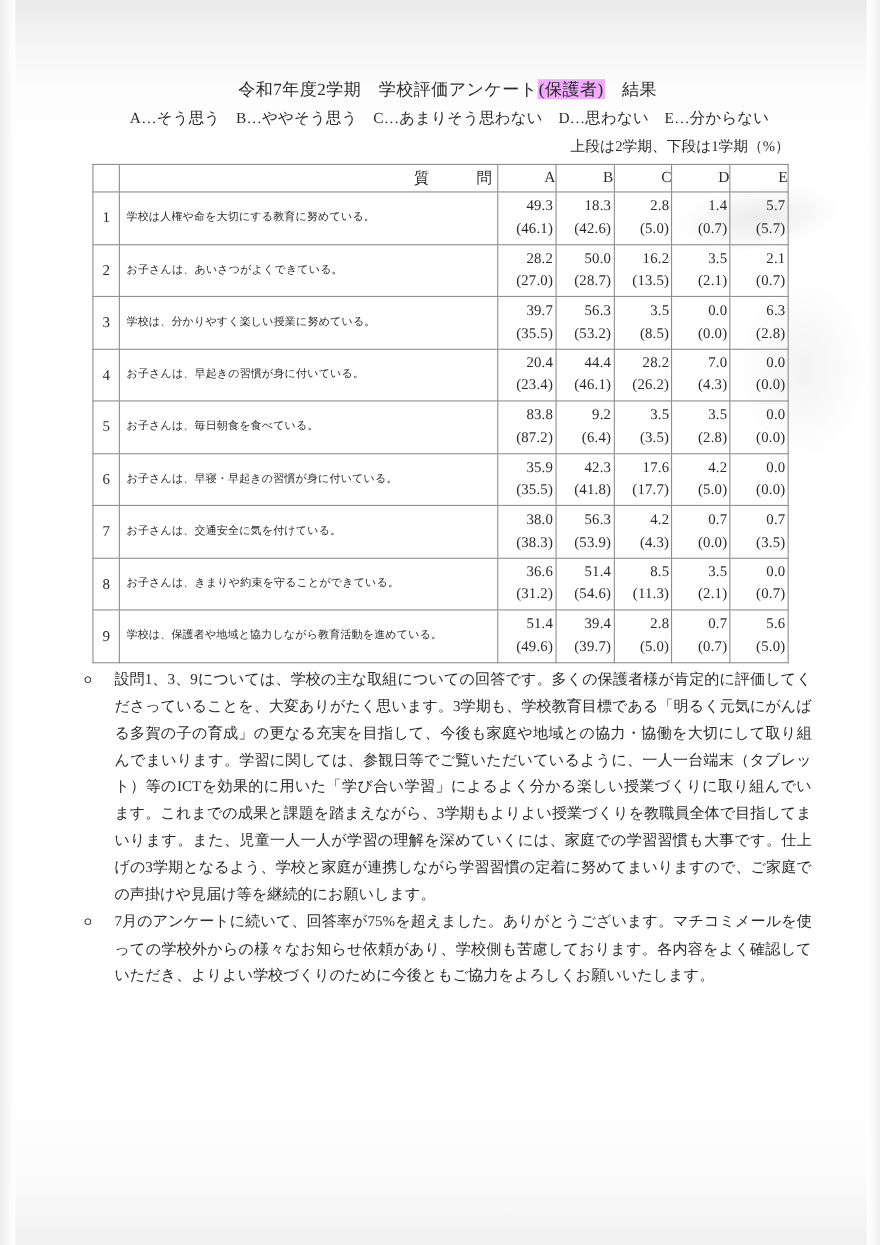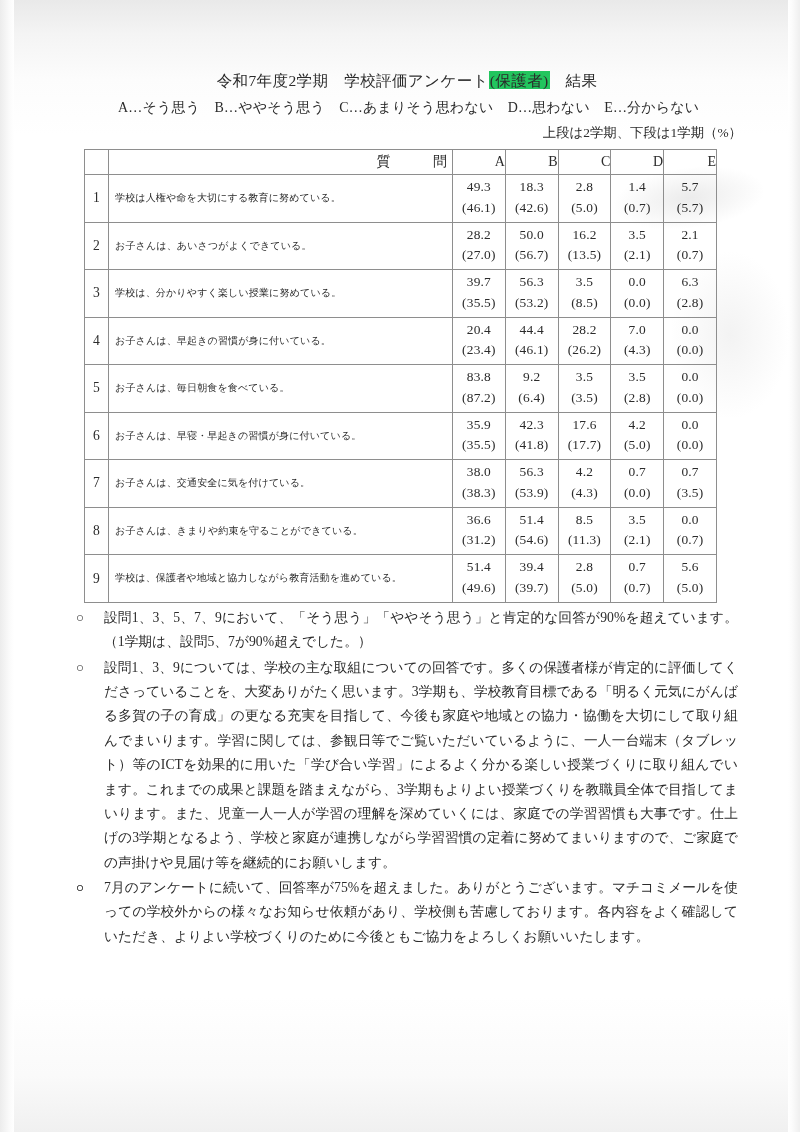--- a/index.html
+++ b/index.html
@@ -56,34 +56,34 @@
 
   
   .doc-title {
     text-align: center;
     font-size: 15.5px;
     letter-spacing: 0.4px;
     margin: 71px 0 0 0;
     padding-left: 14px;
   }
   .hl {
-    background: #22c55e;
+    background: #f0abfc;
     padding: 1px 1px 0 1px;
   }
   .legend-line {
     font-size: 14px;
     letter-spacing: 0.2px;
     margin: 7px 0 0 0;
     padding-left: 118px;
   }
   .note-line {
     font-size: 13.4px;
     text-align: right;
     margin: 7px 0 0 0;
-    padding-right: 58px;
+    padding-right: 82px;
   }
 
   
   table.survey {
     border-collapse: collapse;
     margin: 7px 0 0 84px;
     width: 632px;
     table-layout: fixed;
   }
   table.survey td, table.survey th {
@@ -108,21 +108,21 @@
     text-align: center;
     font-size: 13.6px;
   }
   td.q-cell {
     font-size: 10px;
     line-height: 1.52;
     padding: 2px 4px 3px 6px !important;
     letter-spacing: 0.15px;
   }
   td.num-cell {
-    text-align: center;
+    text-align: right;
     font-size: 13.4px;
     line-height: 1.55;
     padding: 2px 2px 3px 2px !important;
     letter-spacing: 0.2px;
   }
   td.num-cell .upper { display: block; }
   td.num-cell .lower { display: block; }
 
   
   .kousatsu-head {
@@ -218,21 +218,21 @@
         </tr>
         <tr>
           <td class="no-cell">2</td>
           <td class="q-cell">お子さんは、あいさつがよくできている。</td>
           <td class="num-cell">
             <span class="upper">28.2</span>
             <span class="lower">(27.0)</span>
           </td>
           <td class="num-cell">
             <span class="upper">50.0</span>
-            <span class="lower">(56.7)</span>
+            <span class="lower">(28.7)</span>
           </td>
           <td class="num-cell">
             <span class="upper">16.2</span>
             <span class="lower">(13.5)</span>
           </td>
           <td class="num-cell">
             <span class="upper">3.5</span>
             <span class="lower">(2.1)</span>
           </td>
           <td class="num-cell">
@@ -406,19 +406,19 @@
           <td class="num-cell">
             <span class="upper">5.6</span>
             <span class="lower">(5.0)</span>
           </td>
         </tr>
       </tbody>
   </table>
 
 
   <div class="notes">
-      <div class="note-item"><span class="bullet">○</span><span>設問1、3、5、7、9において、「そう思う」「ややそう思う」と肯定的な回答が90%を超えています。（1学期は、設問5、7が90%超えでした。）</span></div>
+      <div class="note-item"><span class="bullet">○</span></div>
       <div class="note-item"><span class="bullet">○</span><span>設問1、3、9については、学校の主な取組についての回答です。多くの保護者様が肯定的に評価してくださっていることを、大変ありがたく思います。3学期も、学校教育目標である「明るく元気にがんばる多賀の子の育成」の更なる充実を目指して、今後も家庭や地域との協力・協働を大切にして取り組んでまいります。学習に関しては、参観日等でご覧いただいているように、一人一台端末（タブレット）等のICTを効果的に用いた「学び合い学習」によるよく分かる楽しい授業づくりに取り組んでいます。これまでの成果と課題を踏まえながら、3学期もよりよい授業づくりを教職員全体で目指してまいります。また、児童一人一人が学習の理解を深めていくには、家庭での学習習慣も大事です。仕上げの3学期となるよう、学校と家庭が連携しながら学習習慣の定着に努めてまいりますので、ご家庭での声掛けや見届け等を継続的にお願いします。</span></div>
       <div class="note-item"><span class="bullet">○</span></div>
       <div class="note-item"><span class="bullet">○</span><span>7月のアンケートに続いて、回答率が75%を超えました。ありがとうございます。マチコミメールを使っての学校外からの様々なお知らせ依頼があり、学校側も苦慮しております。各内容をよく確認していただき、よりよい学校づくりのために今後ともご協力をよろしくお願いいたします。</span></div>
     </div>
 
 </div>
 
 </body></html>

